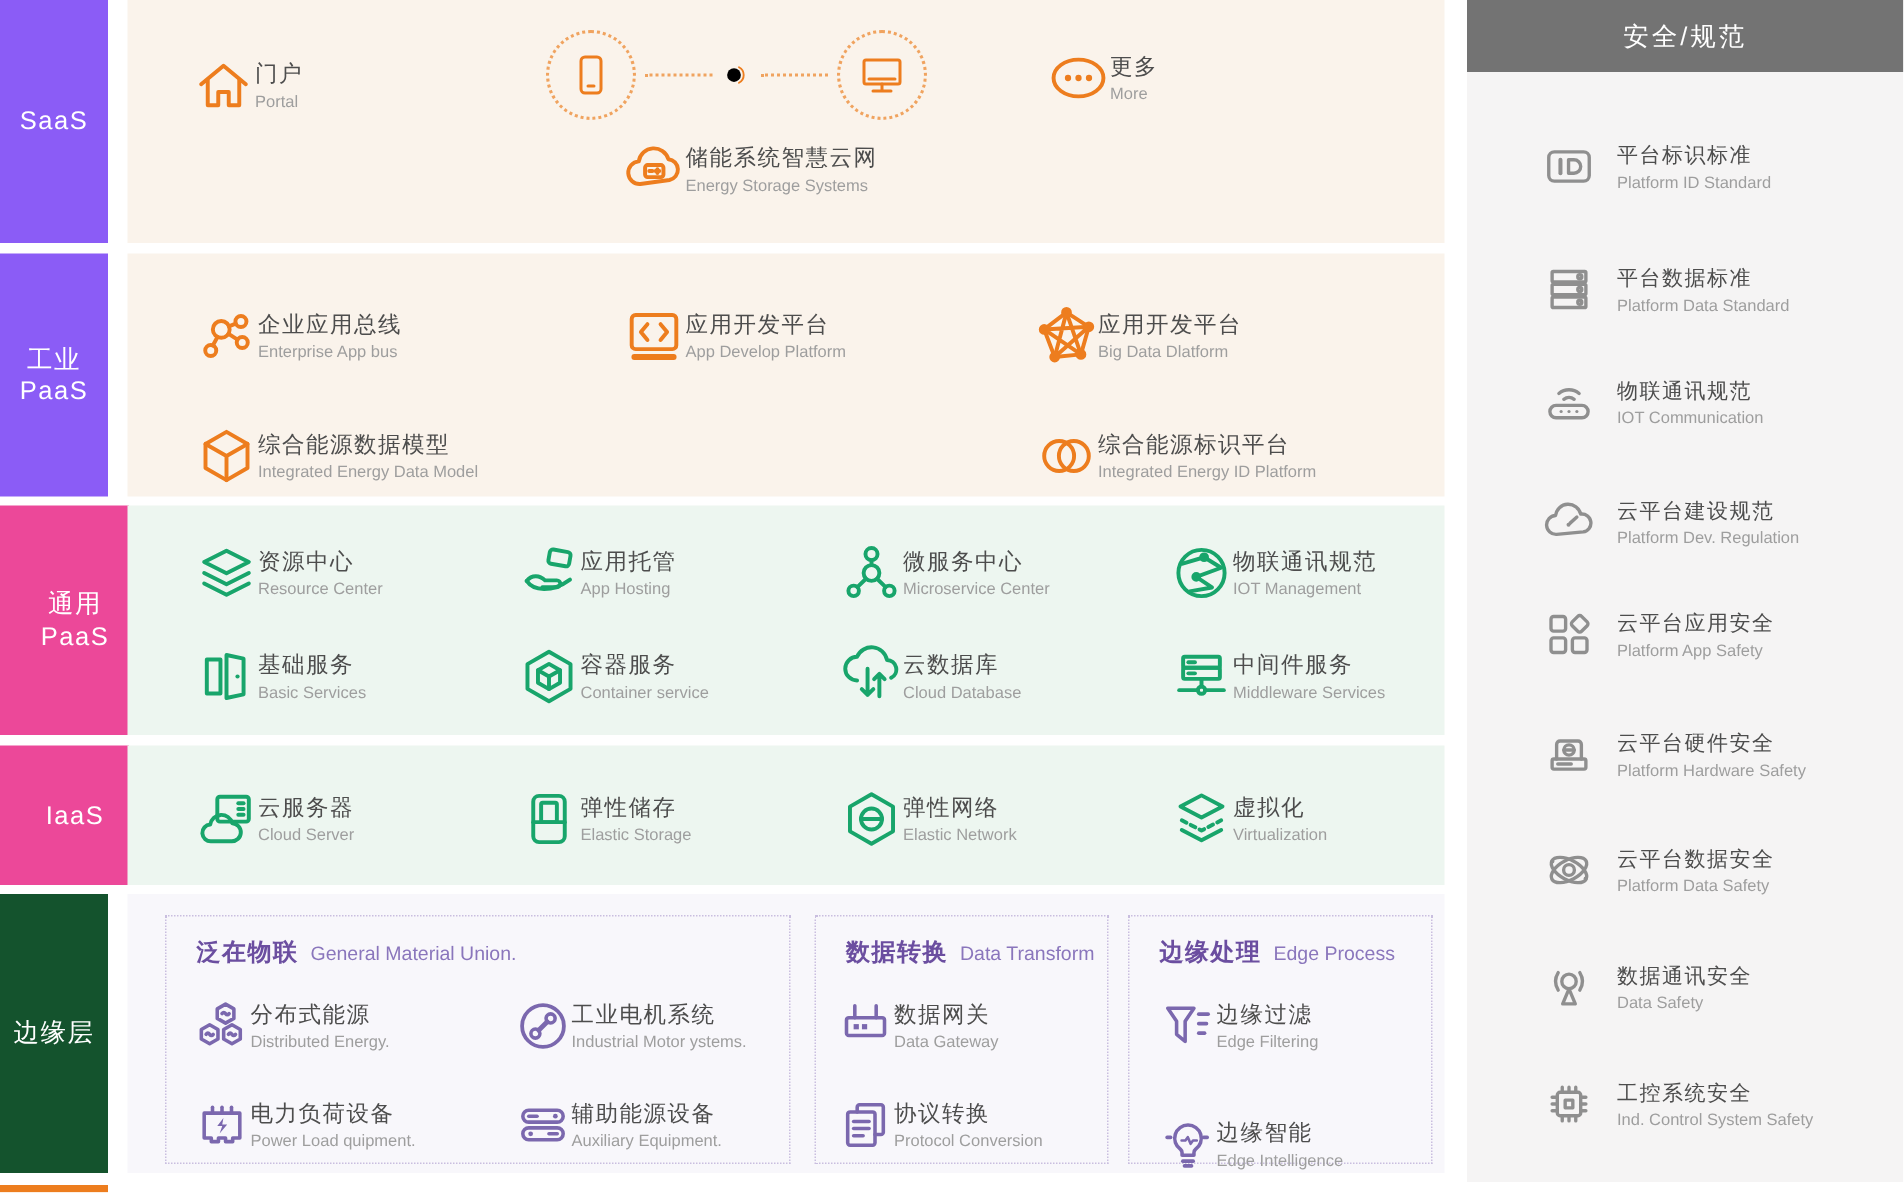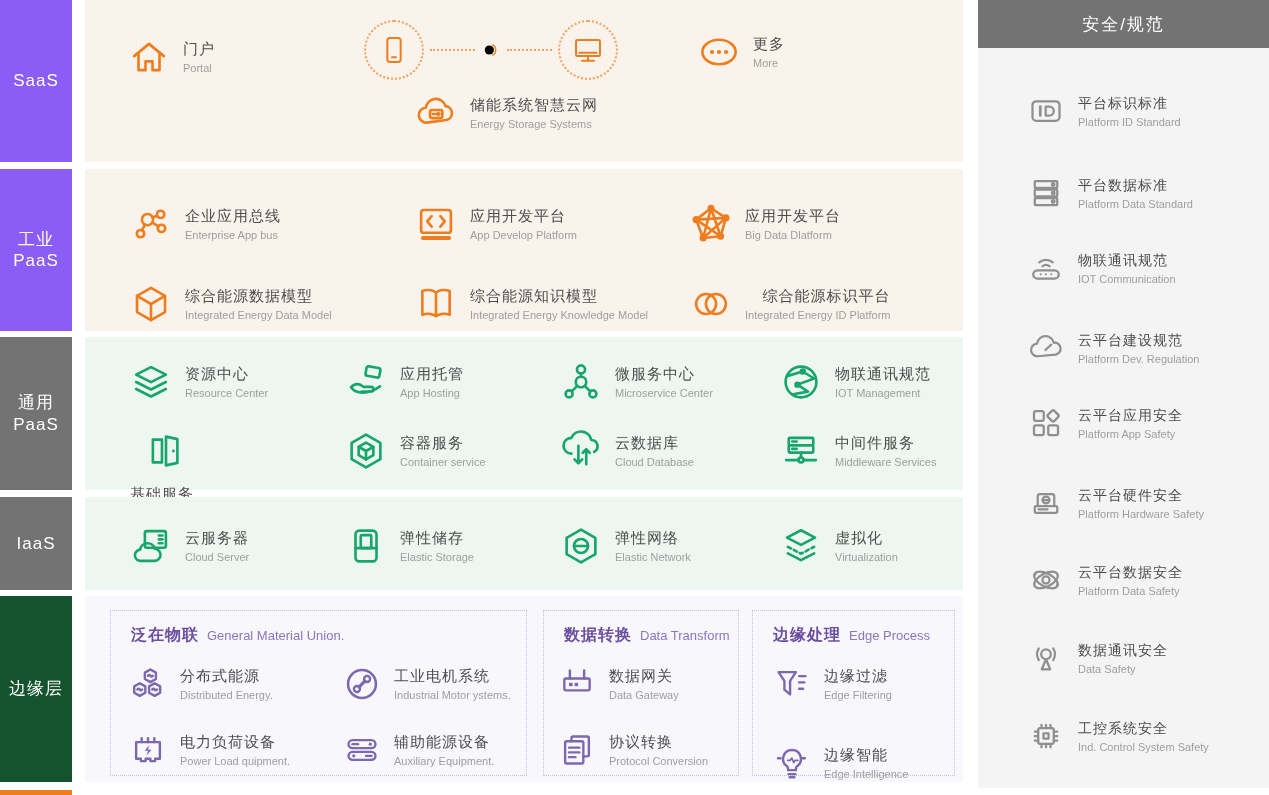--- a/index.html
+++ b/index.html
@@ -1,28 +1,28 @@
 <!DOCTYPE html>
 <html><head>
 <meta charset="utf-8">
 <style>
   html,body{margin:0;padding:0;background:#fff;font-family:"Liberation Sans","DejaVu Sans",sans-serif;}
   #page{position:relative;width:1269px;height:795px;background:#fff;overflow:hidden;}
 
   
   .rail-block{position:absolute;left:0;width:72px;display:flex;align-items:center;justify-content:center;}
   .rail-label{color:#fff;font-size:17px;text-align:center;white-space:pre-line;line-height:1.25;letter-spacing:1px;}
-  .bg-orange{background:#8b5cf6;} .bg-green{background:#737373;} .bg-purple{background:#14532d;}
+  .bg-orange{background:#8b5cf6;} .bg-green{background:#ec4899;padding-left:14px;} .bg-purple{background:#14532d;}
 
   
   .panel{position:absolute;left:85px;width:878px;}
   .bg-cream{background:#FAF3EB;} .bg-lgreen{background:#EDF6F0;} .bg-lpurple{background:#F8F7FB;}
 
   
-  .item{position:absolute;display:flex;align-items:center;gap:13px;}
+  .item{position:absolute;display:flex;align-items:center;}
   .ic{flex:0 0 auto;display:flex;align-items:center;justify-content:center;}
   .ic svg{width:100%;height:100%;stroke:currentColor;fill:none;stroke-width:1.5;stroke-linecap:round;stroke-linejoin:round;}
   .ic-42{width:42px;height:42px;} .ic-38{width:38px;height:38px;} .ic-36{width:36px;height:36px;}
   .txt{display:flex;flex-direction:column;}
   .t{font-size:15px;color:#4D4D4D;letter-spacing:1px;white-space:nowrap;}
   .s{font-size:11px;color:#9E9E9E;margin-top:3px;white-space:nowrap;}
   .c-orange{color:#ED7D1E;} .c-green{color:#18A56B;justify-content:space-between;} .c-epurple{color:#7B68AE;} .c-gray{color:#8F8F8F;}
 
   
   .device-link{position:absolute;display:flex;align-items:center;}
@@ -200,33 +200,22 @@
             <path d="M12 2.8 L20 7.4 V16.6 L12 21.2 L4 16.6 V7.4 Z"></path>
             <path d="M12 12 V21.2 M12 12 L4 7.4 M12 12 L20 7.4"></path>
           </svg>
       </span>
       <span class="txt">
           <span class="t">综合能源数据模型</span>
           <span class="s">Integrated Energy Data Model</span>
         </span>
     </div>
 
-    <div class="item c-orange" style="left:330px;top:114px;">
-      <span class="ic ic-42">
-        <svg viewBox="0 0 24 24">
-            <path d="M12 5.5 C10.2 3.8 6.8 3.6 4.2 4.6 V18.2 C6.8 17.2 10.2 17.4 12 19 C13.8 17.4 17.2 17.2 19.8 18.2 V4.6 C17.2 3.6 13.8 3.8 12 5.5 V19"></path>
-          </svg>
-      </span>
-      <span class="txt">
-          <span class="t">综合能源知识模型</span>
-          <span class="s">Integrated Energy Knowledge Model</span>
-        </span>
-    </div>
-
-    <div class="item c-orange" style="left:605px;top:114px;text-align:right;">
+
+    <div class="item c-orange" style="left:605px;top:114px;">
       <span class="ic ic-42">
         <svg viewBox="0 0 24 24" stroke-width="1.7">
             <circle cx="9.2" cy="12" r="5.7"></circle>
             <circle cx="14.8" cy="12" r="5.7"></circle>
           </svg>
       </span>
       <span class="txt">
           <span class="t">综合能源标识平台</span>
           <span class="s">Integrated Energy ID Platform</span>
         </span>
@@ -289,21 +278,21 @@
             <circle cx="13" cy="6" r="1.1"></circle>
             <circle cx="10" cy="13.5" r="1.1"></circle>
           </svg>
       </span>
       <span class="txt">
           <span class="t">物联通讯规范</span>
           <span class="s">IOT Management</span>
         </span>
     </div>
 
-    <div class="item c-green" style="left:45px;top:93px;flex-direction:column;">
+    <div class="item c-green" style="left:45px;top:93px;">
       <span class="ic ic-42">
         <svg viewBox="0 0 24 24">
             <rect x="4.5" y="5.5" width="5.2" height="13"></rect>
             <path d="M12 3.8 L18.5 5.2 V18.8 L12 20.2 Z"></path>
             <circle cx="16.2" cy="12" r="0.8" fill="currentColor" stroke="none"></circle>
           </svg>
       </span>
       <span class="txt">
           <span class="t">基础服务</span>
           <span class="s">Basic Services</span>

